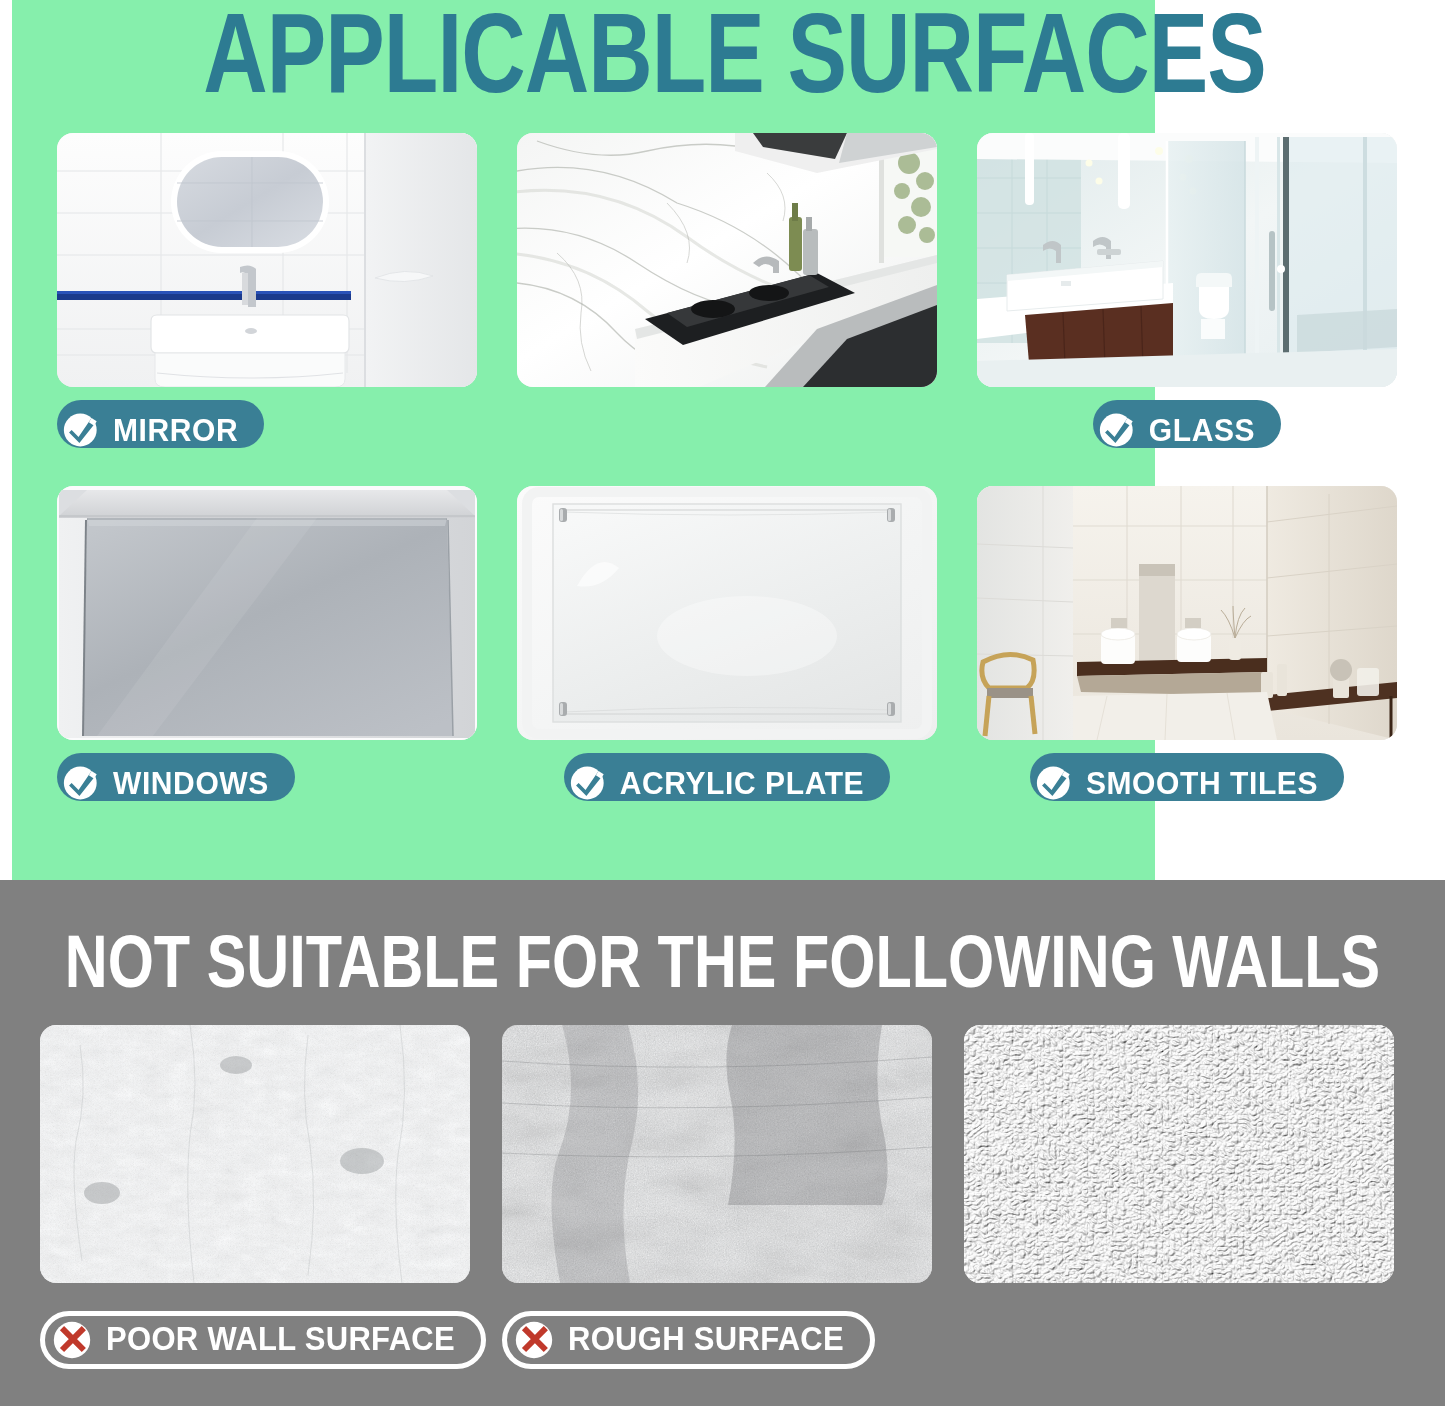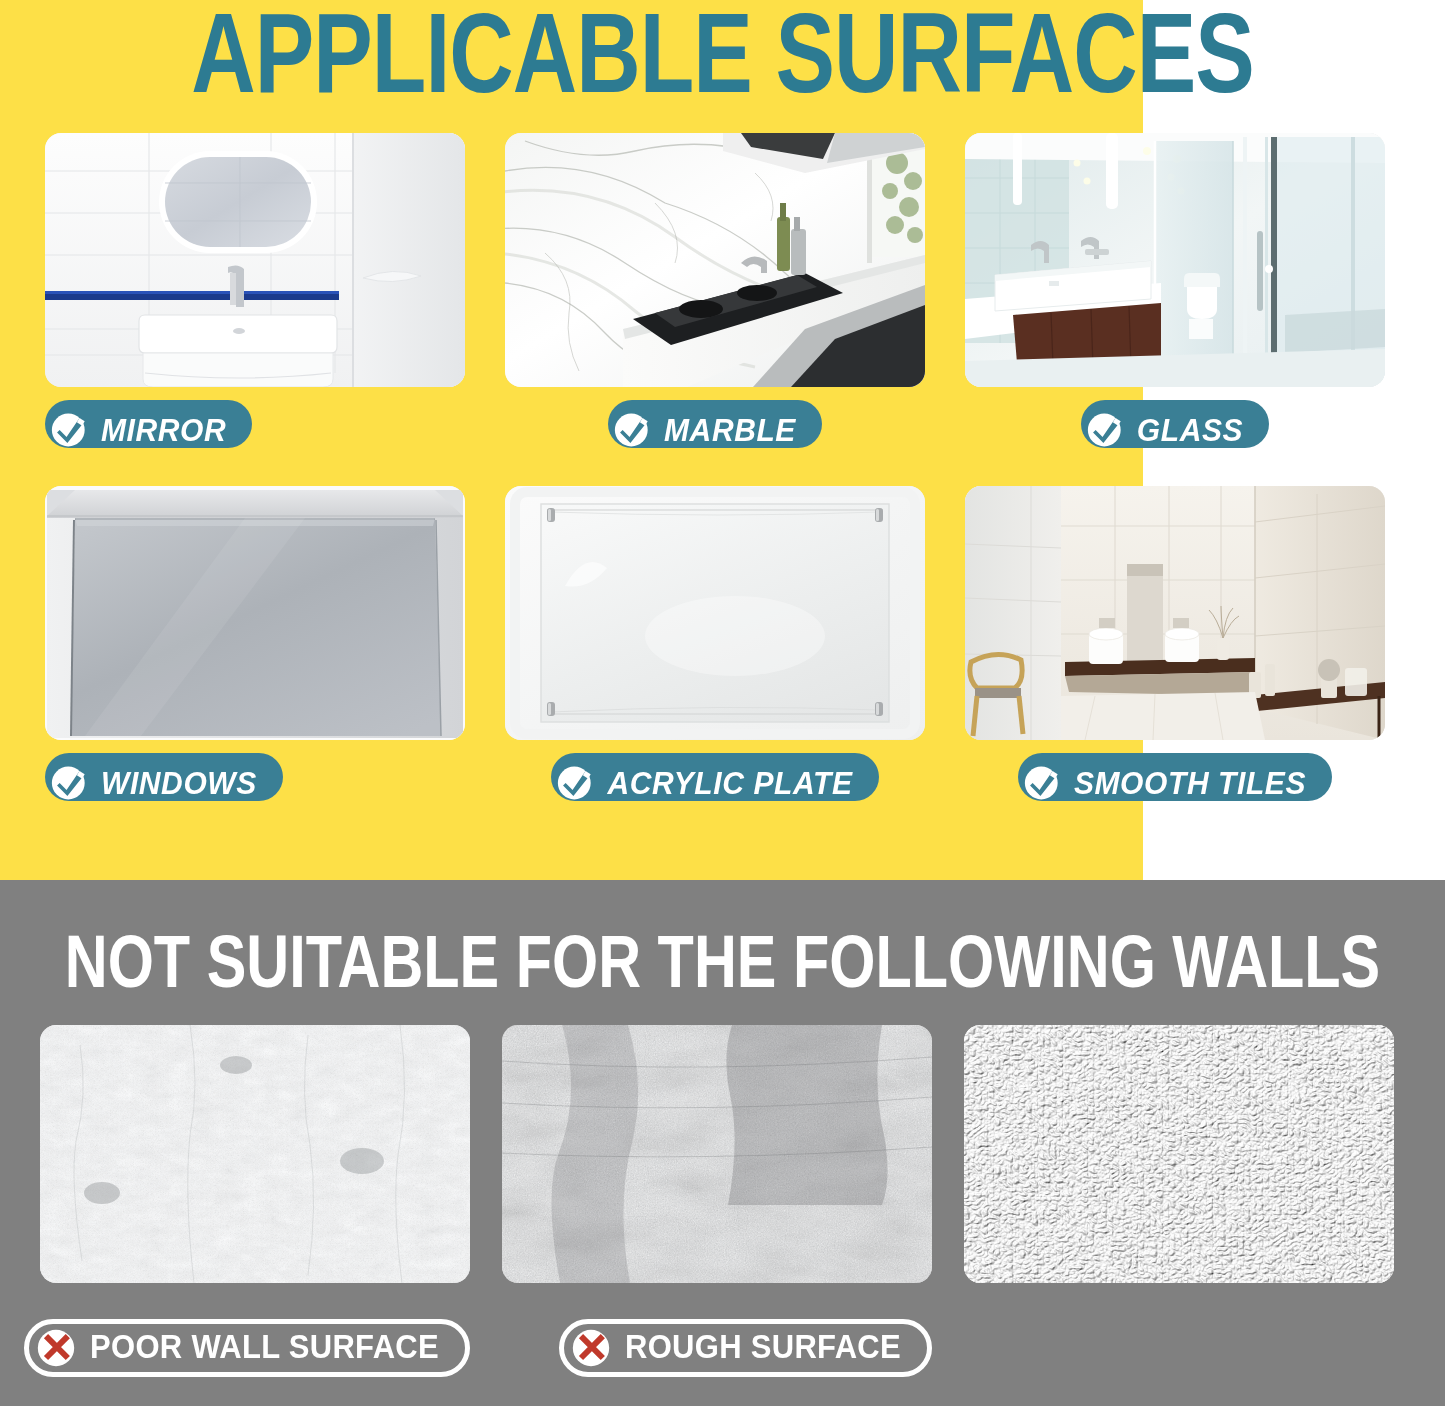--- a/index.html
+++ b/index.html
@@ -10,24 +10,24 @@
     background: #ffffff;
     font-family: "Liberation Sans", sans-serif;
     overflow: hidden;
   }
 
   .page { position: relative; width: 1445px; height: 1406px; }
 
   
   .applicable-section {
     position: absolute;
-    left: 0; top: 0;
+    left: 12px; top: 0;
     width: 1143px;
     height: 880px;
-    background: #fde047;
+    background: #86efac;
   }
 
   .title-applicable {
     position: absolute;
     left: 0; top: -6px;
     width: 1445px;
     text-align: center;
     font-size: 92px;
     font-weight: 700;
     letter-spacing: -1px;
@@ -65,21 +65,20 @@
   .badge-row { margin-top: 13px; display: flex; }
   .badge-row.center { justify-content: center; }
 
   .badge-check {
     display: inline-flex;
     align-items: center;
     height: 48px;
     background: #3a7f95;
     border-radius: 26px;
     padding: 12px 26px 0 6px;
-    font-style: italic;
   }
   .badge-check .circle {
     width: 38px; height: 38px;
     flex: 0 0 38px;
     margin-right: 12px;
     position: relative;
   }
   .badge-check .circle svg { display:block; width:100%; height:100%; overflow: visible; }
   .badge-check .lbl {
     color: #ffffff;
@@ -145,21 +144,21 @@
   .badge-x .circle { width: 40px; height: 40px; flex: 0 0 40px; margin-right: 14px; }
   .badge-x .circle svg { display:block; width:100%; height:100%; }
   .badge-x .lbl {
     color: #ffffff;
     font-size: 31px;
     font-weight: 700;
     letter-spacing: 0.3px;
     white-space: nowrap;
     transform: scaleY(1.05);
   }
-  .badge-row-x { margin-top: 36px; display: flex; justify-content: flex-end; }
+  .badge-row-x { margin-top: 28px; display: flex; justify-content: flex-start; }
 </style>
 </head>
 <body>
 
 <div class="page">
 
   <section class="applicable-section">
 
     <h1 class="title-applicable">APPLICABLE SURFACES</h1>
 
@@ -298,32 +297,20 @@
               <ellipse cx="252" cy="160" rx="20" ry="8"></ellipse>
             </g>
 
             <rect x="272" y="84" width="13" height="54" rx="3" fill="#7d8c52"></rect>
             <rect x="275" y="70" width="6" height="18" fill="#6e7c48"></rect>
             <rect x="286" y="96" width="15" height="46" rx="3" fill="#b8bcbd"></rect>
             <rect x="289" y="84" width="6" height="14" fill="#a6aaab"></rect>
 
             <path d="M 236 130 q 12 -12 26 -2 l 0 12 l -6 0 l 0 -6 q -8 -6 -14 0 z" fill="#b7babc"></path>
           </svg>
-        </div>
-        <div class="badge-row center">
-          <div class="badge-check">
-            <span class="circle">
-              <svg viewBox="0 0 44 44">
-                <circle cx="20" cy="22" r="19" fill="#ffffff"></circle>
-                <path d="M 10 22 L 18 30 L 33 8 L 39 12 L 19 37 L 7 25 Z" fill="#3a7f95"></path>
-                <path d="M 33 8 L 39 12 L 36 17 L 30 13 Z" fill="#ffffff"></path>
-              </svg>
-            </span>
-            <span class="lbl">MARBLE</span>
-          </div>
         </div>
       </div>
 
       <div class="cell">
         <div class="thumb">
           <svg viewBox="0 0 420 254" preserveAspectRatio="none">
             <defs>
               <linearGradient id="glBg" x1="0" y1="0" x2="1" y2="1">
                 <stop offset="0" stop-color="#dfeaeb"></stop>
                   <stop offset="0.5" stop-color="#f2f6f6"></stop>

